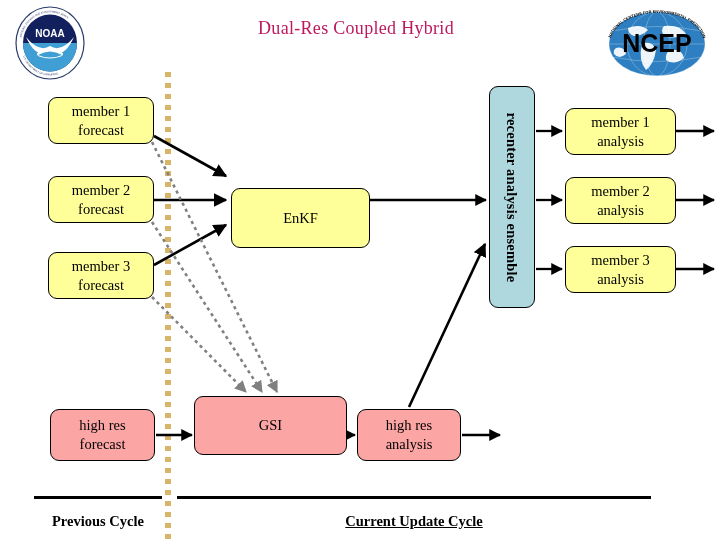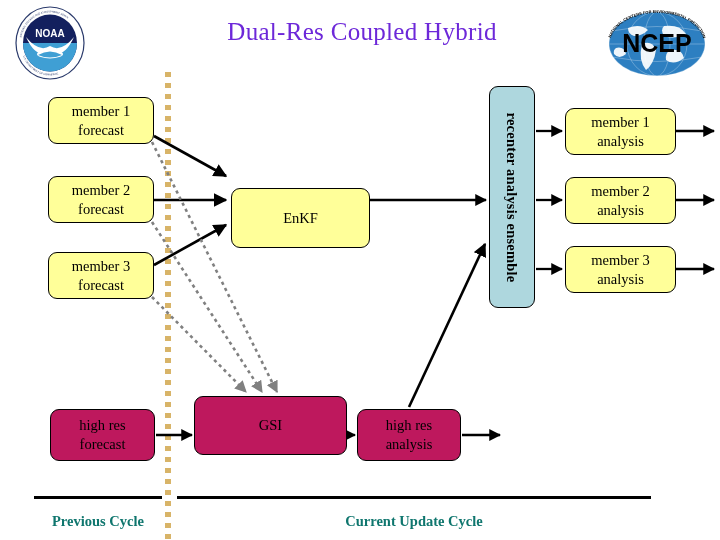--- a/index.html
+++ b/index.html
@@ -13,27 +13,27 @@
     width: 720px;
     height: 540px;
     background: #ffffff;
     overflow: hidden;
     font-family: "Liberation Serif", "DejaVu Serif", serif;
   }
 
   
   .title {
     position: absolute;
-    left: 152px;
+    left: 146px;
     top: 18px;
     width: 420px;
     text-align: center;
-    font-size: 25px;
-    font-family: "Liberation Serif", "DejaVu Serif", serif;
-    color: #6d28d9;
+    font-size: 18px;
+    font-family: "Liberation Serif", "DejaVu Serif", serif;
+    color: #be185d;
     letter-spacing: 0.3px;
     white-space: nowrap;
   }
 
   
   .noaa-logo {
     position: absolute;
     left: 14px;
     top: 6px;
     width: 72px;
@@ -60,21 +60,21 @@
     text-align: center;
     color: #000000;
     font-family: "Liberation Serif", "DejaVu Serif", serif;
     font-size: 14.5px;
     line-height: 1.28;
     padding: 2px 3px;
   }
   .box .ln { display: block; white-space: nowrap; }
 
   .box-yellow { background: #ffff99; }
-  .box-green  { background: #be185d; }
+  .box-green  { background: #fca5a5; }
 
   
   .box-vert {
     position: absolute;
     box-sizing: border-box;
     border: 1.4px solid #000000;
     border-radius: 9px;
     background: #aed7de;
     display: flex;
     align-items: center;
@@ -97,21 +97,21 @@
   .cycle-rule {
     position: absolute;
     height: 3px;
     background: #000000;
   }
   .cycle-label {
     position: absolute;
     font-family: "Liberation Serif", "DejaVu Serif", serif;
     font-size: 14.5px;
     font-weight: bold;
-    color: #0f766e;
+    color: #000000;
     white-space: nowrap;
     text-align: center;
   }
 
   
   #vec {
     position: absolute;
     left: 0; top: 0;
     width: 720px; height: 540px;
     pointer-events: none;
@@ -258,15 +258,15 @@
 
   <div class="box box-green" style="left:357px; top:409px; width:104px; height:52px;">
     <span class="ln">high res</span>
     <span class="ln">analysis</span>
   </div>
 
   <div class="cycle-rule" style="left:34px; top:496px; width:128px;"></div>
   <div class="cycle-rule" style="left:177px; top:496px; width:474px;"></div>
 
   <div class="cycle-label" style="left:34px; top:513px; width:128px;">Previous Cycle</div>
-  <div class="cycle-label" style="left:177px; top:513px; width:474px;">Current Update Cycle</div>
+  <div class="cycle-label" style="left:177px; top:513px; width:474px;text-decoration:underline;">Current Update Cycle</div>
 
 </div>
 
 </body></html>

